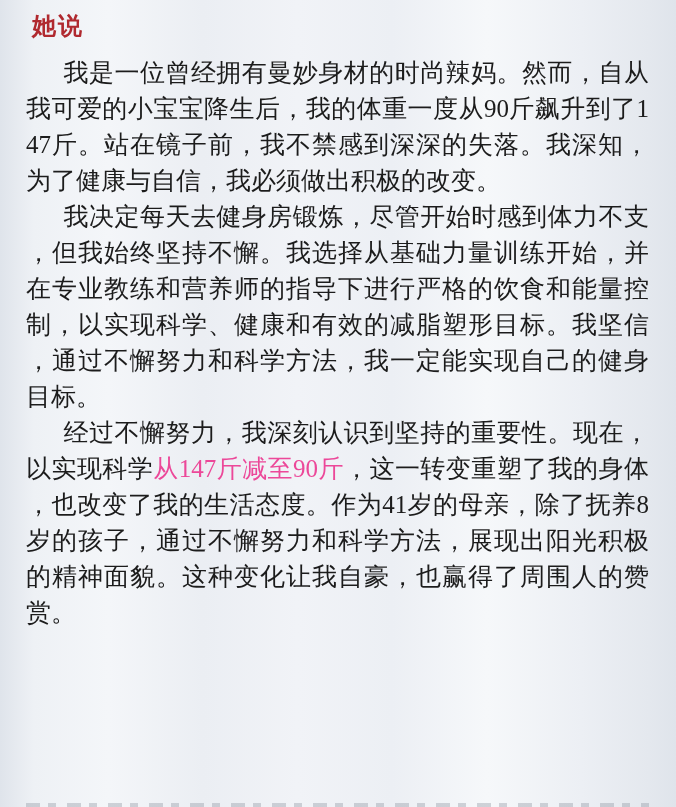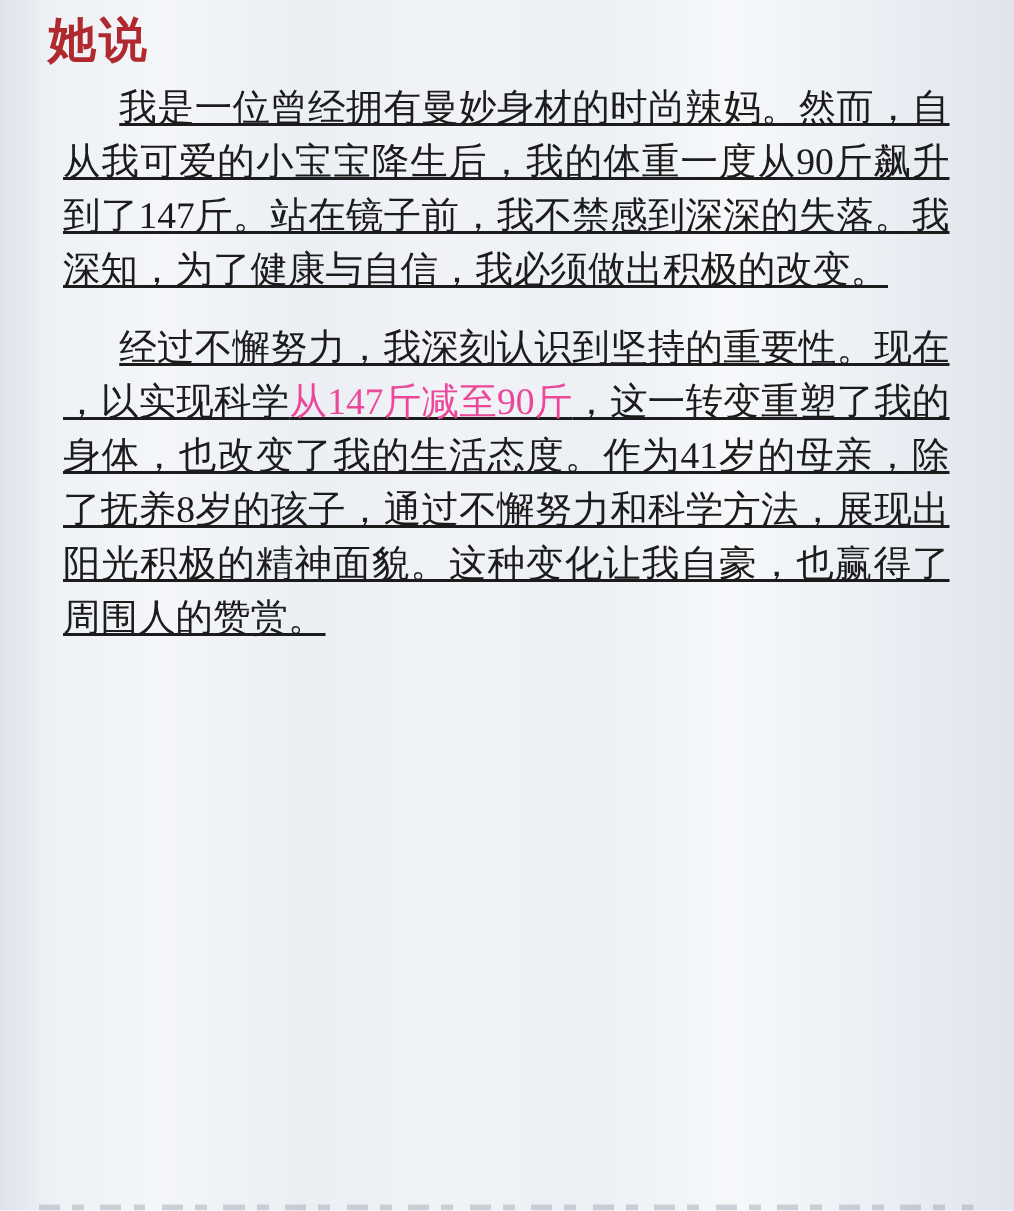--- a/index.html
+++ b/index.html
@@ -20,40 +20,39 @@
   .page {
     box-sizing: border-box;
     width: 676px;
     height: 807px;
     padding: 13px 27px 0 26px;
     position: relative;
   }
   .title {
     font-family: "Liberation Sans", "DejaVu Sans", sans-serif;
     font-weight: bold;
-    font-size: 32px;
+    font-size: 24px;
     line-height: 26px;
     letter-spacing: 2px;
     color: #b0292f;
     margin: 0 0 16px 6px;
   }
   .body-text {
     font-family: "Liberation Serif", "DejaVu Serif", serif;
     font-size: 25px;
     line-height: 36px;
     color: #1c1c1c;
     text-align: justify;
     line-break: anywhere;
     overflow-wrap: anywhere;
   }
   .body-text p {
-    margin: 16px;
+    margin: 0;
     padding: 0;
     text-indent: 1.5em;
-    text-decoration: underline;
   }
   .highlight-red {
     color: #ec4899;
   }
   
   .next-line-sliver {
     position: absolute;
     left: 26px;
     right: 27px;
     bottom: 0;
@@ -71,20 +70,21 @@
 
 <div class="page">
 
   <h1 class="title">她说</h1>
 
   <div class="body-text">
 
     <p><span>我是一位曾经拥有曼妙身材的时尚辣妈。然而，自从我可爱的小宝宝降生后，我的体重一度从90斤飙升到了147斤。站在镜子前，我不禁感到深深的失落。我深知，为了健康与自信，我必须做出积极的改变。</span></p>
 
 
+    <p><span>我决定每天去健身房锻炼，尽管开始时感到体力不支，但我始终坚持不懈。我选择从基础力量训练开始，并在专业教练和营养师的指导下进行严格的饮食和能量控制，以实现科学、健康和有效的减脂塑形目标。我坚信，通过不懈努力和科学方法，我一定能实现自己的健身目标。</span></p>
 
     <p><span>经过不懈努力，我深刻认识到坚持的重要性。现在，以实现科学</span><span class="highlight-red">从147斤减至90斤</span><span>，这一转变重塑了我的身体，也改变了我的生活态度。作为41岁的母亲，除了抚养8岁的孩子，通过不懈努力和科学方法，展现出阳光积极的精神面貌。这种变化让我自豪，也赢得了周围人的赞赏。</span></p>
 
   </div>
 
   <div class="next-line-sliver"></div>
 
 </div>
 
 </body></html>

